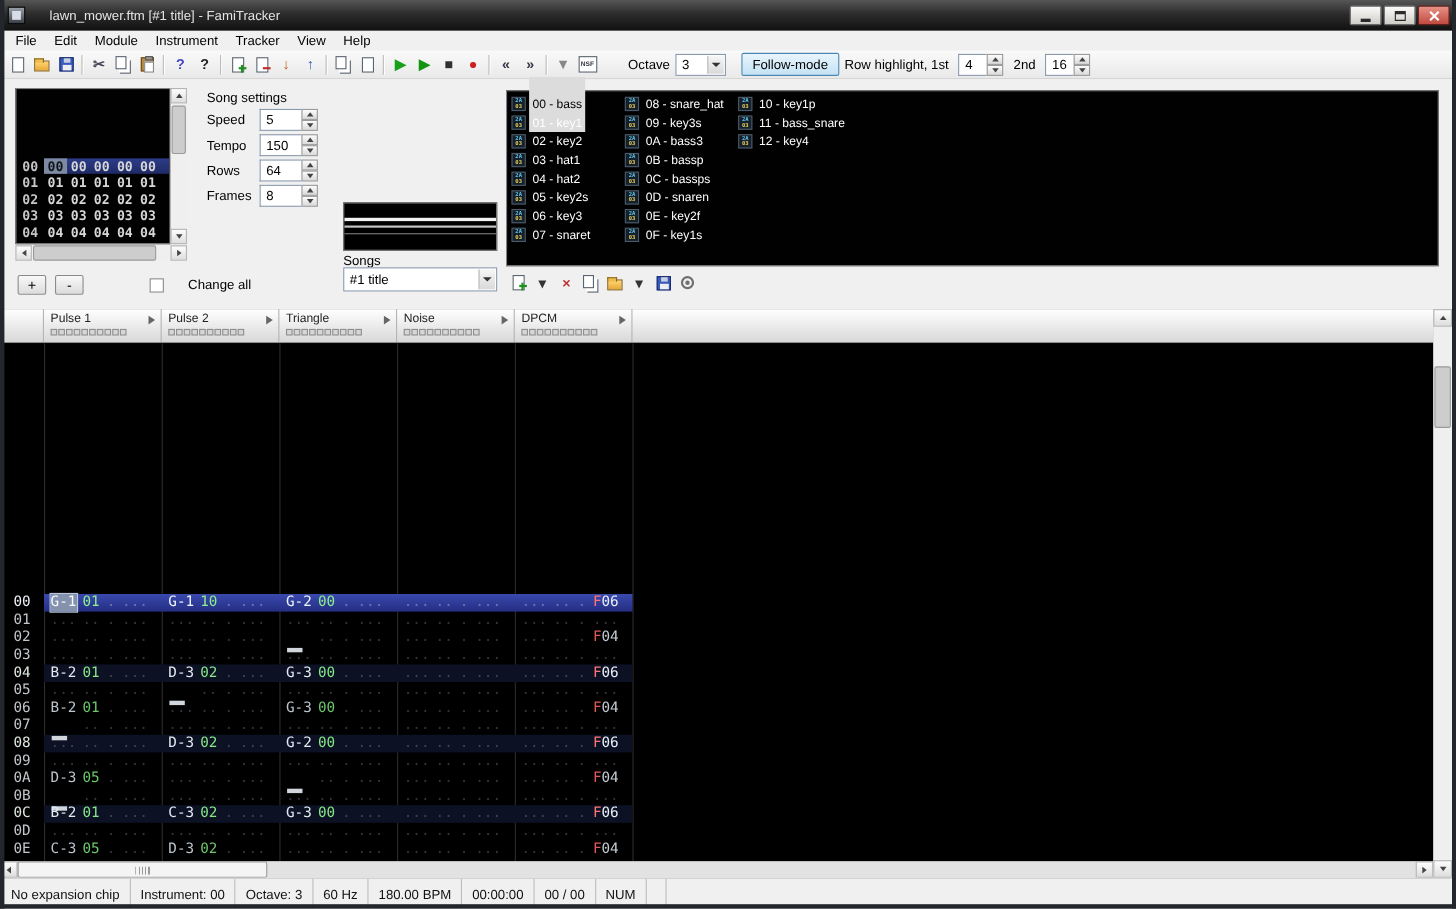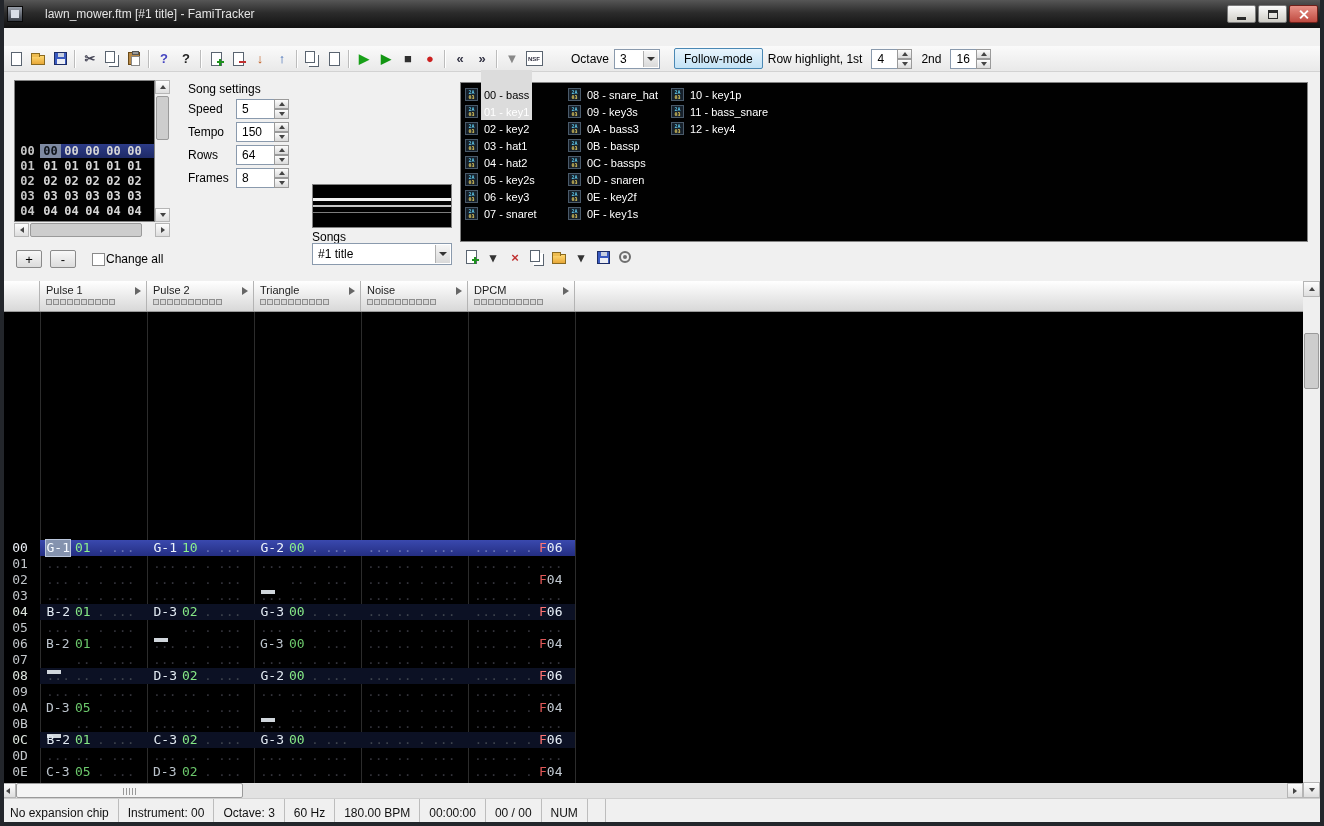--- a/index.html
+++ b/index.html
@@ -111,21 +111,21 @@
   .fe-vscroll .sb-btn { width:15px; height:14px; }
   .fe-vscroll .sb-btn.bottom { position:absolute; bottom:0; }
   .fe-vthumb { position:absolute; left:1px; right:1px; top:16px; height:44px;
     background:#cdcdcd; border:1px solid #9a9a9a; border-radius:2px; }
   .fe-hthumb { margin:0 1px; width:112px; height:14px; background:#cdcdcd; border:1px solid #9a9a9a; border-radius:2px; }
   .fe-htrack { flex:1; }
   .btn { position:absolute; width:26px; height:18px; background:linear-gradient(#f8f8f8,#dcdcdc);
     border:1px solid #8a8a8a; border-radius:2px; display:flex; align-items:center; justify-content:center;
     font-size:13px; }
   .plus-btn { left:16px; top:178px; } .minus-btn { left:50px; top:178px; }
-  .checkrow { display:flex; align-items:center; gap:1px; }
+  .checkrow { display:flex; align-items:center; gap:22px;margin-left:44px; }
   .change-all { position:absolute; left:92px; top:180px; }
   .checkbox { width:13px; height:13px; background:#fff; border:1px solid #8a8a8a; position:relative; flex:none; }
   .checkbox.checked::after { content:""; position:absolute; left:2px; top:2px; width:7px; height:4px;
     border-left:2px solid #1c56a8; border-bottom:2px solid #1c56a8; transform:rotate(-50deg); }
   .chklabel { font-size:12px; color:#000; white-space:nowrap; }
 
   .song-settings { position:absolute; left:188px; top:10px; width:118px; }
   .edit-settings { position:absolute; left:188px; top:138px; width:118px; }
   .field { display:flex; align-items:center; height:20px; margin-bottom:3px; }
   .flabel { width:48px; font-size:12px; color:#000; }
@@ -185,21 +185,21 @@
   .cells { display:flex; width:535px; }
   .prow.cur .cells { background:linear-gradient(#3a49ae,#242e82); }
   .prow.hl:not(.cur) .cells { background:#0c1124; }
   .pcell { width:107px; padding-left:6px; flex:none; }
   .note,.inst,.vol,.eff { display:inline-block; }
   .note { width:24px; margin-right:5px; color:#bcc4cc; position:relative; }
   .inst { width:17px; margin-right:5px; color:#6cc86c; }
   .vol  { width:9px;  margin-right:5px; }
   .eff  { width:27px; color:#c2cad2; }
   .effL { color:#e05858; } .effN { color:#c2cad2; }
-  .prow.hl .note { color:#e2eaf2;text-align:right; } .prow.hl .inst { color:#86e886; }
+  .prow.hl .note { color:#e2eaf2; } .prow.hl .inst { color:#86e886; }
   .prow.hl .effL { color:#ff7474; } .prow.hl .effN { color:#e8f0f8; }
   .prow.cur .note { color:#eef4fc; } .prow.cur .inst { color:#8cf08c; }
   .empty { color:#33333b !important; }
   .prow.hl .empty { color:#3d434d !important; }
   .prow.cur .empty { color:#6a74b4 !important; }
   .note.cursor { background:#8492ae; outline:1px solid #bac6dc; color:#f6faff !important; }
   .note.halt::after { content:""; position:absolute; left:1px; top:6px; width:14px; height:4px; background:#d0d6dc; }
 
   
   .pat-vscroll { position:absolute; left:1303px; top:281px; width:17px; height:517px; background:#efefef; }
@@ -238,20 +238,29 @@
         </div>
       <div class="wbtn">
           <span class="glyph-max"></span>
         </div>
       <div class="wbtn close">
           <span class="glyph-close"></span>
         </div>
     </div>
   </div>
 
+  <div class="menubar" id="menubar">
+      <div class="menu-item">File</div>
+      <div class="menu-item">Edit</div>
+      <div class="menu-item">Module</div>
+      <div class="menu-item">Instrument</div>
+      <div class="menu-item">Tracker</div>
+      <div class="menu-item">View</div>
+      <div class="menu-item">Help</div>
+    </div>
 
   <div class="toolbar">
     <div class="tb-icons" id="tb-icons">
         <div class="tb-btn">
           <div class="mini ic-page"></div>
         </div>
         <div class="tb-btn">
           <div class="mini ic-folder"></div>
         </div>
         <div class="tb-btn">

